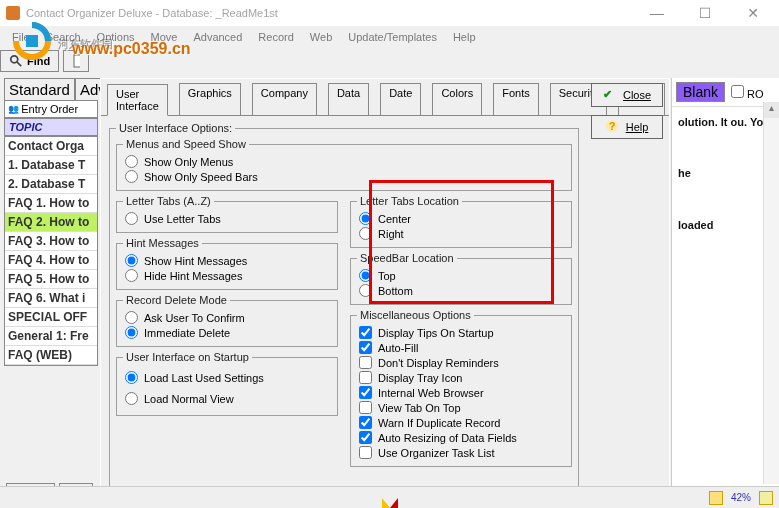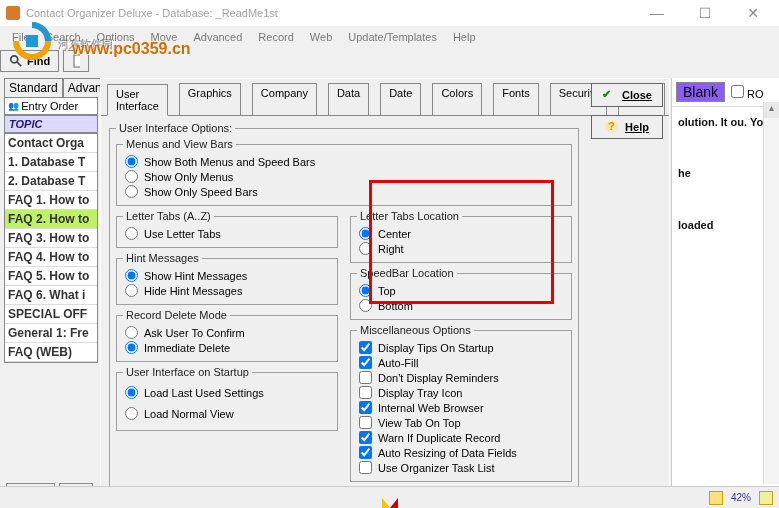--- a/index.html
+++ b/index.html
@@ -11,21 +11,21 @@
   .menubar { height: 22px; display: flex; align-items: center; padding: 0 4px; color: #7a7a7a; }
   .menubar span { padding: 2px 8px; }
   .watermark { position: absolute; top: 13px; left: 0; font-size: 26px; font-weight: bold; color: rgba(0,0,0,0.35); pointer-events: none; padding: 8px 0 0 12px; z-index: 50; text-shadow: 1px 1px 0 #fff; }
   .watermark-url { position: absolute; top: 40px; left: 72px; font-size: 16px; font-weight: bold; color: #d86b00; z-index: 50; text-shadow: 1px 1px 0 #fff; }
   .wm-logo { width: 40px; height: 40px; display: inline-block; vertical-align: middle; margin-right: 6px; }
   .toolbar { height: 30px; display: flex; align-items: flex-start; padding: 2px 0; gap: 4px; }
   .tbtn { border: 1px solid #888; background: #efefef; padding: 3px 8px; display: flex; align-items: center; gap: 4px; font-size: 12px; }
   .content { position: relative; height: calc(100% - 78px); }
   .leftcol { position: absolute; left: 4px; top: 0; bottom: 0; width: 94px; }
   .smalltabs { display: flex; }
-  .smalltabs div { border: 1px solid #888; border-bottom: none; padding: 2px 4px; background: #efefef; font-size: 12px; }
+  .smalltabs div { border: 1px solid #888; border-bottom: none; padding: 2px 4px; background: #efefef; font-size: 15px; }
   .entryorder { border: 1px solid #888; padding: 2px 3px; background: #fff; font-size: 10px; display: flex; align-items: center; gap: 2px; margin-top: 0; }
   .topichdr { background: #dcd8ff; border: 1px solid #888; padding: 2px 4px; font-weight: bold; font-style: italic; color: #1a1a8a; }
   .topiclist { border: 1px solid #888; background: #fff; }
   .topiclist div { padding: 2px 3px; border-bottom: 1px solid #ddd; white-space: nowrap; overflow: hidden; font-size: 12px; font-weight: bold; color: #333; }
   .topiclist div.sel { background: #bef264; }
   .navfoot { position: absolute; bottom: 6px; left: 6px; display: flex; gap: 4px; }
   .navfoot .tbtn { padding: 2px 6px; font-size: 11px; color: #888; }
 
   .dialog { position: absolute; left: 100px; top: 0; width: 570px; height: 430px; background: #efefef; border: 1px solid #fff; }
   .dlg-tabs { display: flex; border-bottom: 1px solid #888; padding: 4px 6px 0 6px; gap: 12px; }
@@ -52,21 +52,21 @@
   .rightpane .toprow .blank { border: 1px solid #888; padding: 1px 6px; font-size: 14px; background: #8b5cf6; }
   .rightpane .toprow .ro { font-size: 11px; }
   .rp-text { padding: 8px 6px; color: #111; font-size: 12px; font-weight: bold; line-height: 1.4; }
   .rp-text p { margin-bottom: 36px; }
   .rp-scroll { position: absolute; right: 0; top: 24px; bottom: 24px; width: 16px; background: #f4f4f4; border-left: 1px solid #ddd; }
   .rp-scroll .arr { height: 16px; text-align: center; font-size: 10px; color: #777; background: #e8e8e8; }
   .footer { position: absolute; left: 0; right: 0; bottom: 0; height: 22px; background: #efefef; border-top: 1px solid #ccc; display: flex; align-items: center; justify-content: flex-end; gap: 8px; padding: 0 6px; }
   .footer .pct { font-size: 10px; color: #33a; }
   .footer .mini { width: 14px; height: 14px; background: #ffe07a; border: 1px solid #c9a300; }
   .bottom-arrow { position: absolute; left: 50%; bottom: 0; transform: translateX(-50%); width: 0; height: 0; border-left: 8px solid #f5c400; border-right: 8px solid #c00; border-top: 10px solid transparent; }
-  u.ul { text-decoration: underline; font-weight: bold; }
+  u.ul { text-decoration: underline; }
 </style>
 </head>
 <body>
 
 <div class="watermark">
   <svg class="wm-logo" viewBox="0 0 40 40">
     <path d="M20 4 A16 16 0 1 1 4 20" fill="none" stroke="#f5a200" stroke-width="6"></path>
     <path d="M20 4 A16 16 0 0 1 36 20" fill="none" stroke="#1a9bd8" stroke-width="6"></path>
     <rect x="14" y="14" width="12" height="12" fill="#1a9bd8"></rect>
   </svg><span>河东软件园</span>
@@ -163,25 +163,21 @@
       <span>Colors</span>
       <span>Fonts</span>
       <span>Security</span>
       <span>Users</span>
     </div>
     <div class="dlg-body">
       <fieldset style="height:370px;">
         <legend>User Interface Options:</legend>
 
         <fieldset>
-          <legend>Menus and View Bars</legend>
-          <label class="radio">
-              <input type="radio" name="ms" checked="" style="">
-              <span>Show Both Menus and Speed Bars</span>
-            </label>
+          <legend>Menus and Speed Show</legend>
           <label class="radio">
               <input type="radio" name="ms" style="">
               <span>Show Only Menus</span>
             </label>
           <label class="radio">
               <input type="radio" name="ms" style="">
               <span>Show Only Speed Bars</span>
             </label>
         </fieldset>
 

